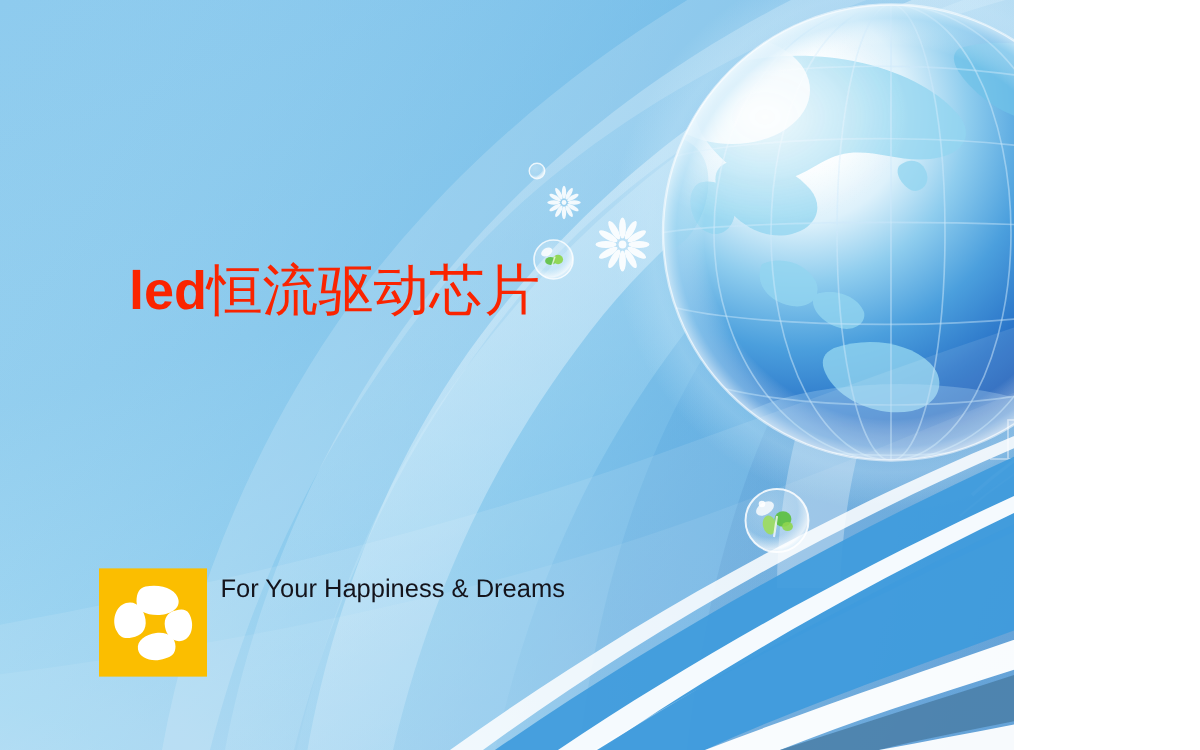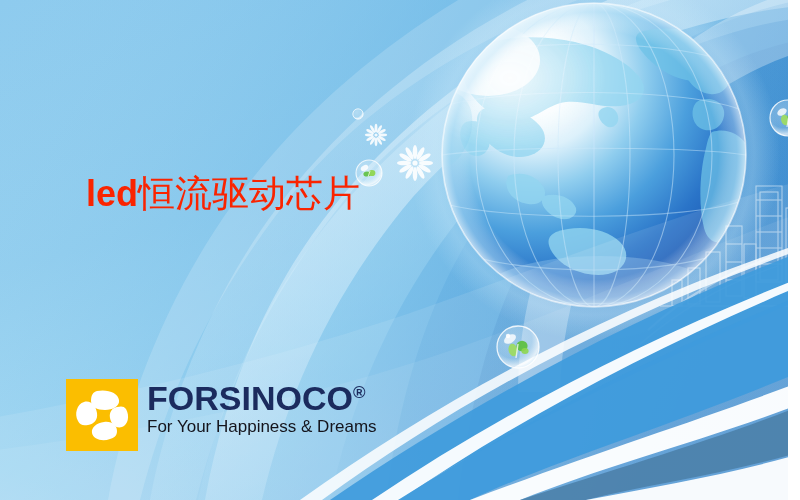--- a/index.html
+++ b/index.html
@@ -7,21 +7,21 @@
     margin: 0;
     padding: 0;
     background: #ffffff;
   }
   body {
     font-family: "Liberation Sans", sans-serif;
   }
 
   #banner {
     position: relative;
-    width: 788px;
+    width: 676px;
     height: 500px;
     overflow: hidden;
     background: #93ceee;
   }
 
   #bg-svg {
     position: absolute;
     left: 0;
     top: 0;
     width: 800px;
@@ -420,18 +420,17 @@
 
           <path d="M 60 30 C 64 37 62 46 56 48 C 50 50 45 45 44 39 C 43 33 46 29 51 28 C 55 27 58 27 60 30 Z"></path>
 
           <path d="M 44 60 C 36 63 27 60 26 54 C 25 48 31 44 38 43 C 46 42 51 46 51 52 C 51 57 48 59 44 60 Z"></path>
 
           <path d="M 12 42 C 8 35 11 25 18 23 C 25 21 30 27 31 34 C 32 41 28 45 22 46 C 17 47 14 46 12 42 Z"></path>
         </g>
       </svg>
     </div>
     <div id="logo-text">
-      <div id="logo-wordmark"><span>FORSINOCO</span><span class="reg">®</span></div>
       <div id="logo-tagline">For Your Happiness &amp; Dreams</div>
     </div>
   </div>
 
 </div>
 
 </body></html>

